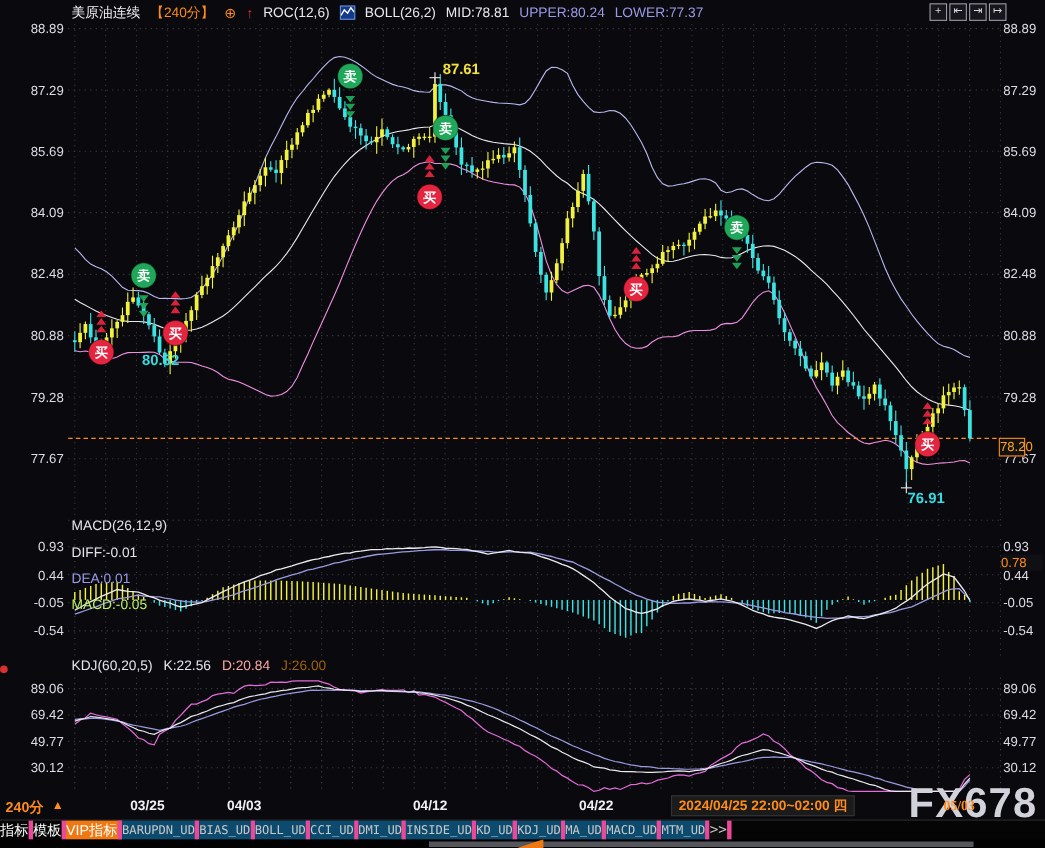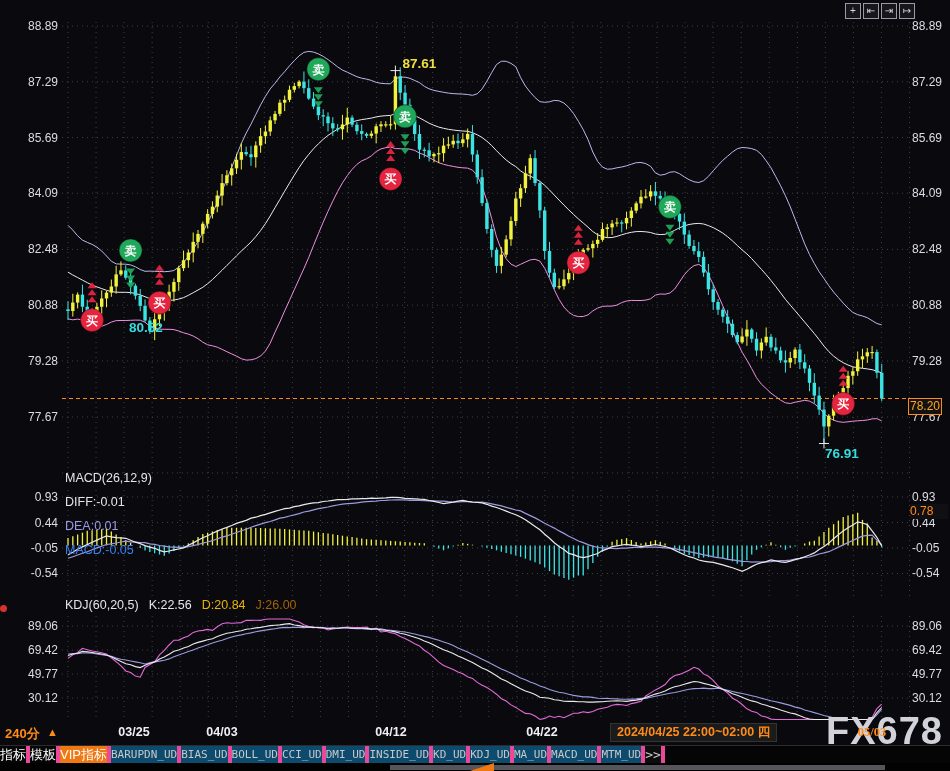--- a/index.html
+++ b/index.html
@@ -22,25 +22,25 @@
   .hico { width:16px; height:16px; border:1px solid #9a9aa8; color:#d8d8e0;
           font-size:10px; line-height:14px; text-align:center; background:#16161c; cursor:pointer; }
 
   
   .ylab { position:absolute; width:58px; text-align:right; font-size:12px;
           color:#dcdce6; z-index:5; height:14px; line-height:14px; }
   .ylab.r { left:912px; width:38px; text-align:left; }
 
   .ptitle { position:absolute; left:65px; z-index:6; font-size:12.5px; color:#e4e4ec;
             display:flex; gap:10px; white-space:nowrap; }
-  .ptitle .c-dea { color:#9a9ae8; } .ptitle .c-macd { color:#3b82f6; }
-  .ptitle .c-d { color:#eab308; } .ptitle .c-j { color:#a16207; }
+  .ptitle .c-dea { color:#9a9ae8; } .ptitle .c-macd { color:#bef264; }
+  .ptitle .c-d { color:#fca5a5; } .ptitle .c-j { color:#a16207; }
 
   
-  .tag-price { position:absolute; left:908px; top:398px; width:34px; height:17px; z-index:7;
+  .tag-price { position:absolute; left:908px; top:398px; width:24px; height:17px; z-index:7;
                border:1px solid #ff8c1a; background:#121212; color:#ffa41e;
                font-size:12px; line-height:15px; text-align:center; }
   .tag-macd { position:absolute; left:910px; top:504px; width:38px; height:15px; z-index:7;
               background:#101014; color:#ff8c1a; font-size:12px; line-height:15px; }
 
   
   .taxis { position:absolute; left:0; top:722px; width:950px; height:23px; z-index:8; }
   .taxis .period { position:absolute; left:5px; top:3px; color:#ff8c1a; font-weight:bold; font-size:13px; }
   .taxis .parrow { position:absolute; left:47px; top:4px; color:#ff8c1a; font-size:11px; }
   .dlab { position:absolute; top:3px; transform:translateX(-50%); color:#f0f0f4;
@@ -776,20 +776,36 @@
         <polyline points="68.0,558.3 72.8,556.7 77.6,555.0 82.4,553.2 87.3,551.7 92.1,549.7 96.9,547.9 101.7,546.3 106.5,544.5 111.3,543.8 116.2,543.0 121.0,542.0 125.8,541.1 130.6,541.8 135.4,542.2 140.2,542.5 145.0,542.6 149.9,543.8 154.7,544.4 159.5,545.5 164.3,546.2 169.1,546.9 173.9,547.1 178.7,547.4 183.6,547.4 188.4,546.7 193.2,545.6 198.0,544.5 202.8,543.2 207.6,542.0 212.5,540.7 217.3,538.7 222.1,537.2 226.9,535.9 231.7,534.3 236.5,532.5 241.3,530.8 246.2,529.2 251.0,527.2 255.8,525.6 260.6,524.1 265.4,522.6 270.2,521.5 275.0,519.9 279.9,518.1 284.7,517.3 289.5,516.0 294.3,514.9 299.1,513.6 303.9,512.0 308.8,511.2 313.6,509.8 318.4,508.7 323.2,507.8 328.0,507.0 332.8,505.9 337.6,505.0 342.5,504.1 347.3,503.7 352.1,503.3 356.9,502.8 361.7,502.2 366.5,501.7 371.3,501.4 376.2,501.1 381.0,500.5 385.8,500.4 390.6,500.0 395.4,499.8 400.2,499.8 405.1,499.8 409.9,500.3 414.7,500.4 419.5,500.3 424.3,500.6 429.1,500.9 433.9,500.8 438.8,501.1 443.6,501.2 448.4,501.7 453.2,502.0 458.0,502.0 462.8,501.7 467.6,501.7 472.5,502.2 477.3,502.3 482.1,502.0 486.9,502.9 491.7,503.8 496.5,504.8 501.4,505.9 506.2,507.3 511.0,508.6 515.8,510.0 520.6,510.9 525.4,513.4 530.2,515.6 535.1,517.9 539.9,520.5 544.7,523.3 549.5,525.8 554.3,528.1 559.1,530.9 563.9,533.4 568.8,536.2 573.6,538.5 578.4,541.0 583.2,542.6 588.0,544.6 592.8,546.1 597.7,547.5 602.5,547.8 607.3,548.2 612.1,548.4 616.9,548.6 621.7,548.1 626.5,548.2 631.4,547.7 636.2,547.2 641.0,547.6 645.8,547.0 650.6,547.1 655.4,547.2 660.2,547.4 665.1,547.9 669.9,548.2 674.7,548.6 679.5,549.6 684.3,550.6 689.1,551.7 694.0,552.7 698.8,553.7 703.6,554.9 708.4,555.6 713.2,556.9 718.0,557.7 722.8,558.2 727.7,559.3 732.5,559.9 737.3,560.6 742.1,561.3 746.9,561.5 751.7,562.1 756.5,561.9 761.4,562.0 766.2,561.9 771.0,561.6 775.8,561.0 780.6,560.6 785.4,560.6 790.3,560.2 795.1,559.0 799.9,558.4 804.7,557.5 809.5,557.0 814.3,555.6 819.1,554.0 824.0,552.9 828.8,551.7 833.6,549.5 838.4,547.1 843.2,544.9 848.0,542.6 852.8,540.5 857.7,538.1 862.5,536.1 867.3,535.3 872.1,535.2 876.9,540.1 881.7,544.8 " fill="none" stroke="#9a9ae0" stroke-width="1.2"></polyline>
         <polyline points="68.0,554.7 72.8,552.3 77.6,549.3 82.4,546.9 87.3,544.6 92.1,542.2 96.9,540.1 101.7,538.0 106.5,535.9 111.3,536.8 116.2,537.6 121.0,537.9 125.8,538.3 130.6,540.2 135.4,542.2 140.2,543.6 145.0,545.6 149.9,547.1 154.7,548.3 159.5,550.4 164.3,551.8 169.1,551.0 173.9,549.9 178.7,549.0 183.6,547.9 188.4,545.3 193.2,542.9 198.0,540.3 202.8,537.8 207.6,535.7 212.5,533.2 217.3,531.1 222.1,529.0 226.9,527.4 231.7,525.5 236.5,523.4 241.3,521.9 246.2,520.4 251.0,518.1 255.8,517.2 260.6,515.7 265.4,514.4 270.2,512.9 275.0,511.4 279.9,510.0 284.7,508.7 289.5,508.1 294.3,506.7 299.1,505.9 303.9,504.6 308.8,503.7 313.6,502.9 318.4,502.7 323.2,501.5 328.0,501.0 332.8,500.3 337.6,499.7 342.5,499.6 347.3,499.4 352.1,498.8 356.9,498.9 361.7,498.6 366.5,498.7 371.3,498.2 376.2,498.4 381.0,498.2 385.8,497.9 390.6,497.4 395.4,497.3 400.2,497.6 405.1,498.4 409.9,498.6 414.7,498.8 419.5,499.2 424.3,499.4 429.1,500.5 433.9,501.4 438.8,502.5 443.6,503.7 448.4,502.8 453.2,502.1 458.0,501.2 462.8,500.4 467.6,501.4 472.5,502.0 477.3,502.4 482.1,502.9 486.9,504.3 491.7,506.1 496.5,507.5 501.4,509.2 506.2,511.1 511.0,513.0 515.8,514.7 520.6,517.0 525.4,519.8 530.2,523.1 535.1,526.4 539.9,529.8 544.7,534.2 549.5,538.2 554.3,542.7 559.1,546.4 563.9,549.5 568.8,553.4 573.6,554.6 578.4,556.6 583.2,557.6 588.0,556.6 592.8,555.0 597.7,553.5 602.5,550.6 607.3,548.9 612.1,546.6 616.9,545.8 621.7,545.0 626.5,544.4 631.4,545.2 636.2,545.5 641.0,546.7 645.8,545.9 650.6,545.3 655.4,544.5 660.2,545.5 665.1,546.5 669.9,548.0 674.7,550.1 679.5,552.5 684.3,554.8 689.1,556.7 694.0,558.0 698.8,560.0 703.6,561.1 708.4,561.8 713.2,562.4 718.0,563.6 722.8,564.9 727.7,566.3 732.5,567.7 737.3,569.5 742.1,571.3 746.9,569.2 751.7,566.6 756.5,564.2 761.4,562.7 766.2,561.6 771.0,559.9 775.8,560.9 780.6,561.8 785.4,562.4 790.3,561.1 795.1,559.6 799.9,558.3 804.7,556.8 809.5,555.0 814.3,552.9 819.1,549.5 824.0,546.5 828.8,543.1 833.6,538.8 838.4,534.8 843.2,530.9 848.0,527.8 852.8,525.1 857.7,521.8 862.5,523.0 867.3,524.6 872.1,530.9 876.9,537.3 881.7,545.9 " fill="none" stroke="#e9e9ef" stroke-width="1.2"></polyline>
       </g>
       <g>
         <polyline points="68.0,658.4 72.8,654.7 77.6,652.5 82.4,648.3 87.3,649.8 92.1,651.0 96.9,651.7 101.7,652.7 106.5,653.9 111.3,657.9 116.2,661.7 121.0,665.9 125.8,670.9 130.6,672.5 135.4,676.1 140.2,677.2 145.0,667.5 149.9,664.5 154.7,661.8 159.5,654.9 164.3,650.4 169.1,645.0 173.9,640.2 178.7,640.1 183.6,637.8 188.4,636.0 193.2,632.4 198.0,631.0 202.8,630.4 207.6,629.4 212.5,630.4 217.3,626.7 222.1,623.8 226.9,622.8 231.7,623.3 236.5,623.0 241.3,622.6 246.2,620.2 251.0,620.4 255.8,620.2 260.6,620.4 265.4,619.2 270.2,619.0 275.0,619.0 279.9,619.0 284.7,619.0 289.5,619.0 294.3,620.5 299.1,621.9 303.9,624.7 308.8,626.6 313.6,627.0 318.4,627.9 323.2,628.1 328.0,630.0 332.8,629.0 337.6,628.3 342.5,627.6 347.3,627.0 352.1,627.6 356.9,627.6 361.7,627.5 366.5,627.1 371.3,629.6 376.2,628.0 381.0,632.0 385.8,631.2 390.6,632.6 395.4,633.7 400.2,636.4 405.1,638.5 409.9,641.1 414.7,643.7 419.5,645.9 424.3,650.2 429.1,653.4 433.9,657.7 438.8,662.1 443.6,665.4 448.4,667.5 453.2,669.6 458.0,672.0 462.8,673.8 467.6,676.7 472.5,678.4 477.3,682.4 482.1,685.3 486.9,687.5 491.7,690.6 496.5,694.2 501.4,698.7 506.2,701.0 511.0,704.9 515.8,707.4 520.6,710.6 525.4,713.4 530.2,713.8 535.1,716.1 539.9,719.5 544.7,718.4 549.5,716.0 554.3,717.5 559.1,716.2 563.9,717.7 568.8,715.4 573.6,713.3 578.4,713.1 583.2,711.7 588.0,712.6 592.8,711.6 597.7,709.2 602.5,708.3 607.3,707.3 612.1,705.3 616.9,704.4 621.7,704.7 626.5,705.5 631.4,703.6 636.2,702.6 641.0,701.3 645.8,696.0 650.6,692.9 655.4,689.9 660.2,687.4 665.1,684.5 669.9,679.0 674.7,675.5 679.5,674.4 684.3,672.4 689.1,670.2 694.0,667.3 698.8,669.0 703.6,673.9 708.4,676.3 713.2,680.4 718.0,685.9 722.8,689.2 727.7,693.1 732.5,698.2 737.3,700.8 742.1,704.5 746.9,708.8 751.7,711.2 756.5,712.4 761.4,716.0 766.2,717.0 771.0,719.1 775.8,719.5 780.6,719.5 785.4,719.5 790.3,719.5 795.1,719.5 799.9,719.5 804.7,719.5 809.5,719.5 814.3,719.5 819.1,719.5 824.0,719.5 828.8,719.5 833.6,719.5 838.4,719.5 843.2,719.5 848.0,719.5 852.8,719.5 857.7,719.5 862.5,719.5 867.3,719.5 872.1,717.5 876.9,708.5 881.7,704.2 " fill="none" stroke="#e36ad8" stroke-width="1.1"></polyline>
         <polyline points="68.0,654.0 72.8,653.6 77.6,653.6 82.4,653.0 87.3,653.0 92.1,653.3 96.9,654.0 101.7,654.7 106.5,655.5 111.3,656.3 116.2,658.1 121.0,659.2 125.8,660.0 130.6,661.0 135.4,661.9 140.2,662.8 145.0,664.0 149.9,662.8 154.7,661.9 159.5,661.1 164.3,660.2 169.1,658.9 173.9,656.8 178.7,654.9 183.6,653.3 188.4,651.6 193.2,649.9 198.0,648.1 202.8,646.5 207.6,644.8 212.5,642.9 217.3,641.5 222.1,640.3 226.9,638.6 231.7,637.1 236.5,635.7 241.3,634.9 246.2,633.8 251.0,632.9 255.8,631.7 260.6,630.9 265.4,630.1 270.2,629.4 275.0,628.7 279.9,627.9 284.7,627.4 289.5,627.6 294.3,627.3 299.1,627.4 303.9,627.6 308.8,627.1 313.6,627.6 318.4,627.3 323.2,627.7 328.0,628.0 332.8,627.9 337.6,628.2 342.5,627.9 347.3,628.0 352.1,628.5 356.9,628.6 361.7,628.7 366.5,629.1 371.3,628.9 376.2,629.2 381.0,628.9 385.8,629.7 390.6,630.2 395.4,630.9 400.2,631.5 405.1,632.0 409.9,633.0 414.7,634.0 419.5,635.2 424.3,636.4 429.1,637.4 433.9,638.9 438.8,640.2 443.6,641.9 448.4,643.6 453.2,645.6 458.0,648.1 462.8,650.0 467.6,652.1 472.5,654.5 477.3,656.7 482.1,659.2 486.9,661.4 491.7,663.9 496.5,666.6 501.4,669.1 506.2,671.0 511.0,673.2 515.8,675.6 520.6,677.9 525.4,679.8 530.2,682.1 535.1,683.8 539.9,685.9 544.7,687.4 549.5,689.4 554.3,690.9 559.1,692.3 563.9,693.0 568.8,694.3 573.6,695.4 578.4,696.1 583.2,696.9 588.0,696.9 592.8,697.4 597.7,698.3 602.5,698.5 607.3,698.4 612.1,698.8 616.9,698.9 621.7,699.2 626.5,699.3 631.4,699.1 636.2,698.9 641.0,698.4 645.8,698.4 650.6,697.3 655.4,696.2 660.2,695.3 665.1,694.2 669.9,693.3 674.7,692.5 679.5,691.5 684.3,690.2 689.1,689.2 694.0,688.6 698.8,688.5 703.6,688.1 708.4,688.6 713.2,688.6 718.0,688.3 722.8,689.2 727.7,690.3 732.5,691.5 737.3,692.6 742.1,693.5 746.9,694.5 751.7,695.7 756.5,696.8 761.4,698.2 766.2,699.5 771.0,700.8 775.8,701.7 780.6,702.9 785.4,704.1 790.3,705.4 795.1,707.1 799.9,708.1 804.7,710.0 809.5,711.3 814.3,712.6 819.1,714.0 824.0,715.5 828.8,716.5 833.6,717.7 838.4,719.0 843.2,719.5 848.0,719.5 852.8,719.5 857.7,719.5 862.5,719.5 867.3,719.5 872.1,719.5 876.9,714.8 881.7,709.1 " fill="none" stroke="#9a9ae0" stroke-width="1.1"></polyline>
         <polyline points="68.0,655.5 72.8,654.0 77.6,653.2 82.4,651.4 87.3,651.9 92.1,652.5 96.9,653.3 101.7,654.0 106.5,655.0 111.3,656.8 116.2,659.3 121.0,661.4 125.8,663.7 130.6,664.8 135.4,666.6 140.2,667.6 145.0,665.2 149.9,663.3 154.7,661.9 159.5,659.0 164.3,656.9 169.1,654.2 173.9,651.3 178.7,650.0 183.6,648.1 188.4,646.4 193.2,644.1 198.0,642.4 202.8,641.1 207.6,639.7 212.5,638.7 217.3,636.5 222.1,634.8 226.9,633.3 231.7,632.5 236.5,631.5 241.3,630.8 246.2,629.2 251.0,628.7 255.8,627.9 260.6,627.4 265.4,626.5 270.2,625.6 275.0,625.2 279.9,624.9 284.7,624.1 289.5,623.6 294.3,625.0 299.1,625.6 303.9,626.6 308.8,627.0 313.6,627.4 318.4,627.5 323.2,627.8 328.0,628.7 332.8,628.3 337.6,628.2 342.5,627.8 347.3,627.7 352.1,628.2 356.9,628.3 361.7,628.3 366.5,628.4 371.3,629.1 376.2,628.8 381.0,629.9 385.8,630.2 390.6,631.0 395.4,631.9 400.2,633.2 405.1,634.2 409.9,635.7 414.7,637.2 419.5,638.8 424.3,641.0 429.1,642.7 433.9,645.1 438.8,647.5 443.6,649.8 448.4,651.6 453.2,653.6 458.0,656.0 462.8,657.9 467.6,660.3 472.5,662.5 477.3,665.3 482.1,667.9 486.9,670.1 491.7,672.8 496.5,675.8 501.4,679.0 506.2,681.0 511.0,683.8 515.8,686.2 520.6,688.8 525.4,691.0 530.2,692.6 535.1,694.5 539.9,697.2 544.7,697.8 549.5,698.3 554.3,699.8 559.1,700.3 563.9,701.2 568.8,701.4 573.6,701.4 578.4,701.7 583.2,701.8 588.0,702.1 592.8,702.1 597.7,701.9 602.5,701.8 607.3,701.3 612.1,701.0 616.9,700.8 621.7,701.0 626.5,701.4 631.4,700.6 636.2,700.1 641.0,699.4 645.8,697.6 650.6,695.8 655.4,694.1 660.2,692.7 665.1,691.0 669.9,688.5 674.7,686.8 679.5,685.8 684.3,684.3 689.1,682.9 694.0,681.5 698.8,682.0 703.6,683.4 708.4,684.5 713.2,685.9 718.0,687.5 722.8,689.2 727.7,691.2 732.5,693.7 737.3,695.3 742.1,697.2 746.9,699.2 751.7,700.9 756.5,702.0 761.4,704.1 766.2,705.3 771.0,706.9 775.8,708.2 780.6,709.9 785.4,711.4 790.3,713.0 795.1,713.9 799.9,715.8 804.7,717.7 809.5,719.0 814.3,719.5 819.1,719.5 824.0,719.5 828.8,719.5 833.6,719.5 838.4,719.5 843.2,719.5 848.0,719.5 852.8,719.5 857.7,719.5 862.5,719.5 867.3,719.5 872.1,719.4 876.9,712.7 881.7,707.5 " fill="none" stroke="#e9e9ef" stroke-width="1.1"></polyline>
       </g>
     </svg>
 
+  <div class="hdr">
+    <span style="color:#f0f0f6;">美原油连续</span>
+    <span class="per">【240分】</span>
+    <span class="plus">⊕</span>
+    <span class="uparr">↑</span>
+    <span>ROC(12,6)</span>
+    <span class="badge">
+      <svg width="12" height="10" viewBox="0 0 12 10">
+          <polyline points="0,8 3,3 6,6 9,1 12,5" fill="none" stroke="#fff" stroke-width="1.3"></polyline>
+        </svg>
+    </span>
+    <span>BOLL(26,2)</span>
+    <span>MID:78.81</span>
+    <span class="pv">UPPER:80.24</span>
+    <span class="pv">LOWER:77.37</span>
+  </div>
   <div class="hdr-icons" id="hdr-icons">
       <div class="hico">+</div>
       <div class="hico">⇤</div>
       <div class="hico">⇥</div>
       <div class="hico">↦</div>
     </div>
 
   <div class="ptitle" style="top:471px;flex-direction:column;">
     <span>MACD(26,12,9)</span>
     <span>DIFF:-0.01</span>

